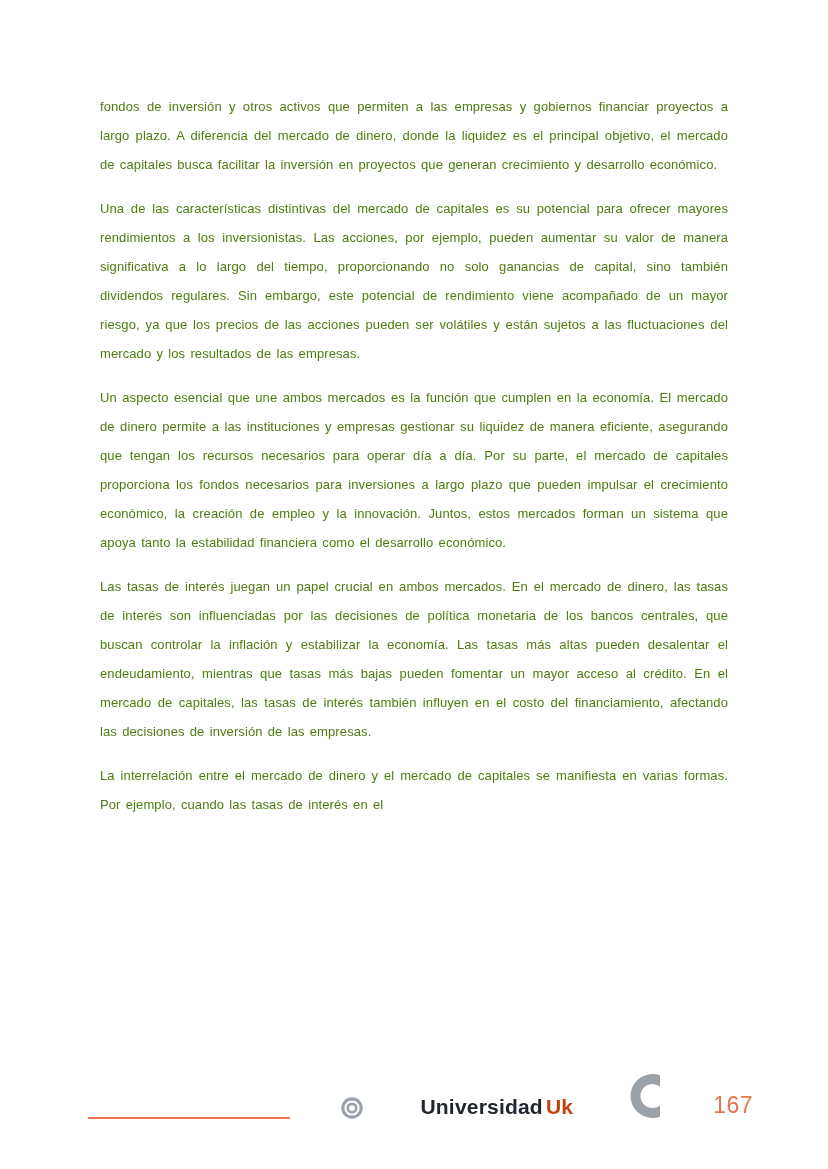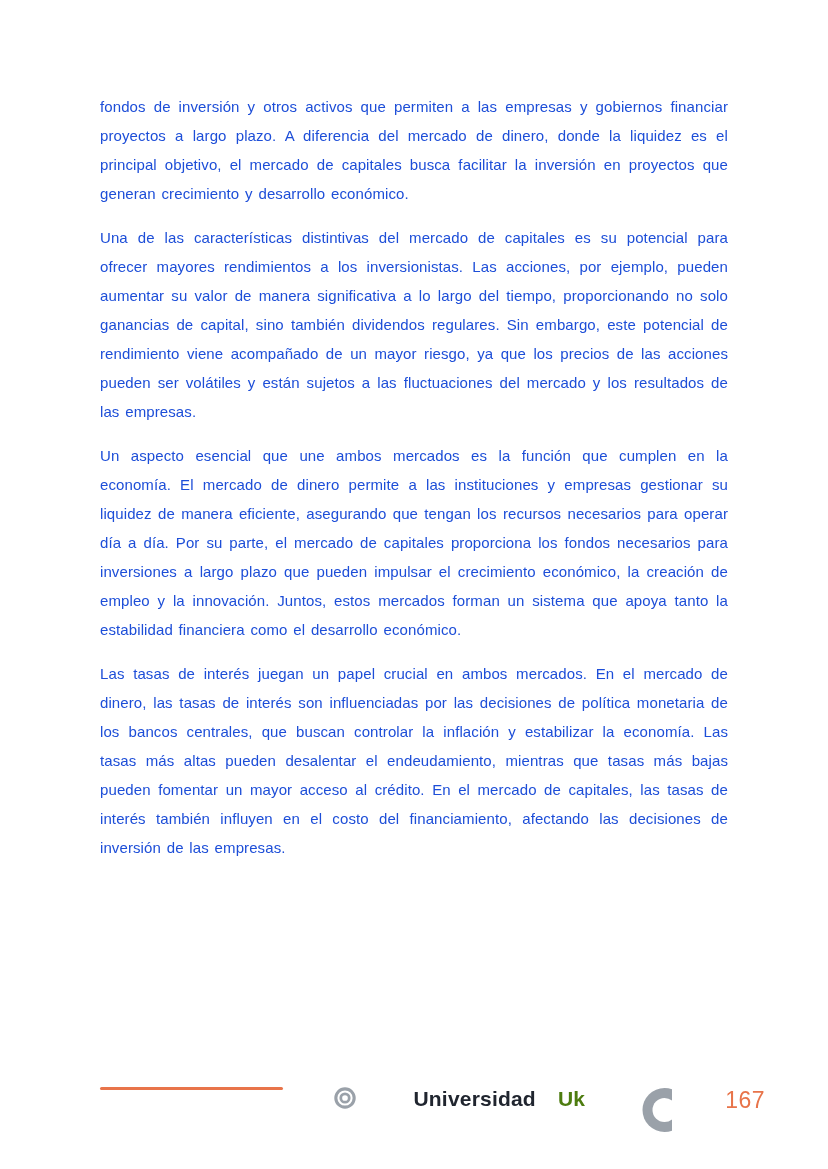--- a/index.html
+++ b/index.html
@@ -18,35 +18,35 @@
     font-family: "Liberation Sans", sans-serif;
   }
   .content {
     position: absolute;
     left: 100px;
     top: 92px;
     width: 628px;
   }
   .content p {
     margin: 0 0 15px 0;
-    font-size: 15px;
+    font-size: 13px;
     line-height: 29px;
-    color: #1d4ed8;
+    color: #4d7c0f;
     text-align: justify;
     word-spacing: 1.5px;
     letter-spacing: 0.1px;
   }
   .footer {
     position: absolute;
-    left: 100px;
+    left: 88px;
     top: 1087px;
     width: 665px;
     height: 32px;
     display: flex;
-    align-items: flex-start;
+    align-items: flex-end;
     gap: 44px;
   }
   .footer .rule {
     flex: 1;
     height: 2.5px;
     background: #e8744a;
     border-radius: 2px;
     margin-right: 7px;
   }
   .footer .target {
@@ -59,22 +59,22 @@
   .brand {
     font-size: 21px;
     font-weight: 700;
     color: #20252f;
     letter-spacing: 0.2px;
     white-space: nowrap;
     display: flex;
     align-items: baseline;
   }
   .brand .uk {
-    color: #4d7c0f;
-    margin-left: 22px;
+    color: #c2410c;
+    margin-left: 3px;
   }
   .crescent {
     width: 30px;
     height: 46px;
     flex: 0 0 auto;
     margin: 0 9px 0 13px;
     display: block;
   }
   .pagenum {
     font-size: 23px;
@@ -86,20 +86,21 @@
 </head>
 <body>
 
 <div class="page">
 
   <main class="content">
     <p>fondos de inversión y otros activos que permiten a las empresas y gobiernos financiar proyectos a largo plazo. A diferencia del mercado de dinero, donde la liquidez es el principal objetivo, el mercado de capitales busca facilitar la inversión en proyectos que generan crecimiento y desarrollo económico.</p>
     <p>Una de las características distintivas del mercado de capitales es su potencial para ofrecer mayores rendimientos a los inversionistas. Las acciones, por ejemplo, pueden aumentar su valor de manera significativa a lo largo del tiempo, proporcionando no solo ganancias de capital, sino también dividendos regulares. Sin embargo, este potencial de rendimiento viene acompañado de un mayor riesgo, ya que los precios de las acciones pueden ser volátiles y están sujetos a las fluctuaciones del mercado y los resultados de las empresas.</p>
     <p>Un aspecto esencial que une ambos mercados es la función que cumplen en la economía. El mercado de dinero permite a las instituciones y empresas gestionar su liquidez de manera eficiente, asegurando que tengan los recursos necesarios para operar día a día. Por su parte, el mercado de capitales proporciona los fondos necesarios para inversiones a largo plazo que pueden impulsar el crecimiento económico, la creación de empleo y la innovación. Juntos, estos mercados forman un sistema que apoya tanto la estabilidad financiera como el desarrollo económico.</p>
     <p>Las tasas de interés juegan un papel crucial en ambos mercados. En el mercado de dinero, las tasas de interés son influenciadas por las decisiones de política monetaria de los bancos centrales, que buscan controlar la inflación y estabilizar la economía. Las tasas más altas pueden desalentar el endeudamiento, mientras que tasas más bajas pueden fomentar un mayor acceso al crédito. En el mercado de capitales, las tasas de interés también influyen en el costo del financiamiento, afectando las decisiones de inversión de las empresas.</p>
+    <p>La interrelación entre el mercado de dinero y el mercado de capitales se manifiesta en varias formas. Por ejemplo, cuando las tasas de interés en el</p>
   </main>
 
   <footer class="footer">
     <div class="rule"></div>
 
     <svg class="target" viewBox="0 0 24 24" aria-hidden="true">
       <circle cx="12" cy="12" r="10" fill="none" stroke="#9aa1a9" stroke-width="3.4"></circle>
       <circle cx="12" cy="12" r="4.6" fill="none" stroke="#9aa1a9" stroke-width="3"></circle>
     </svg>
 

